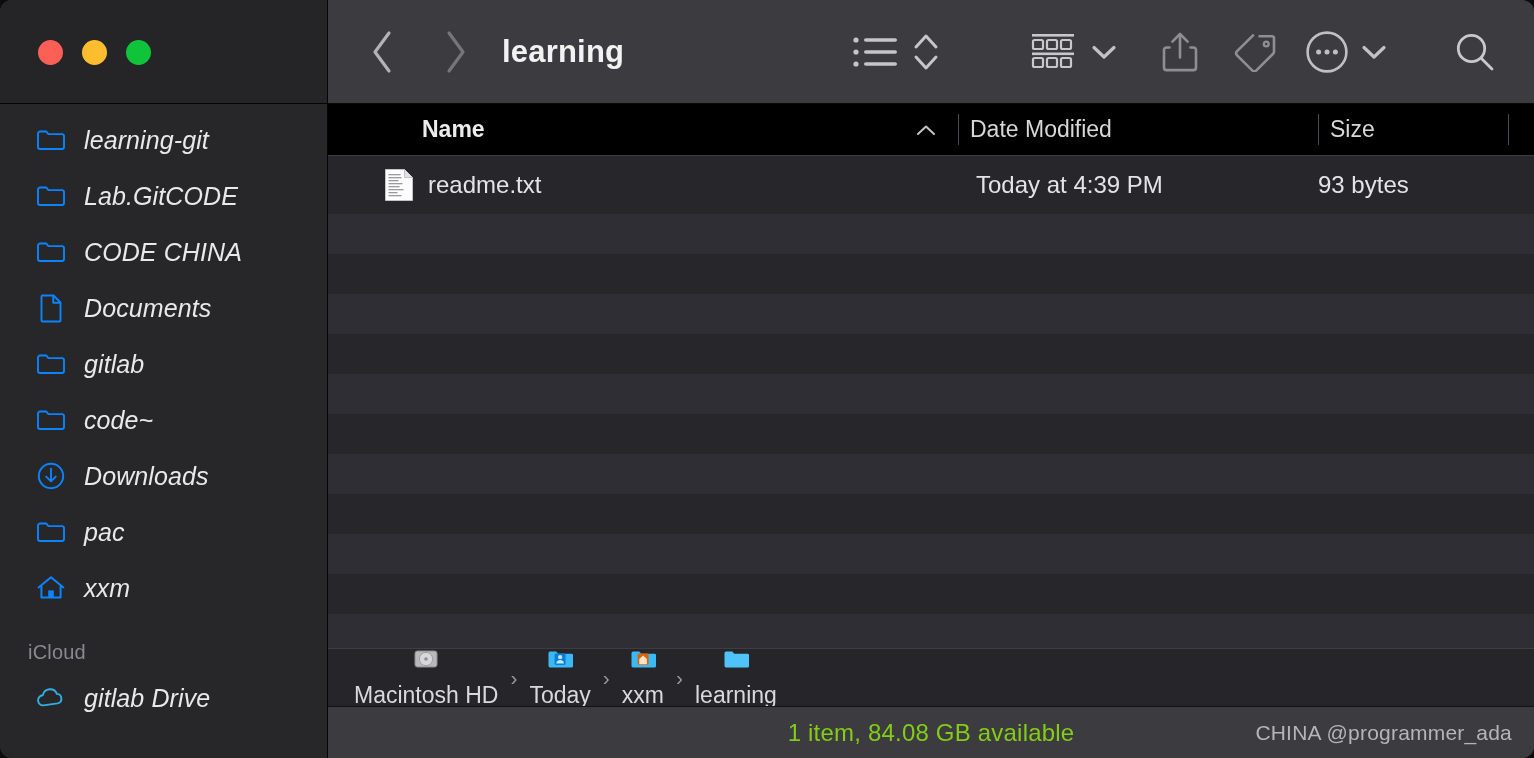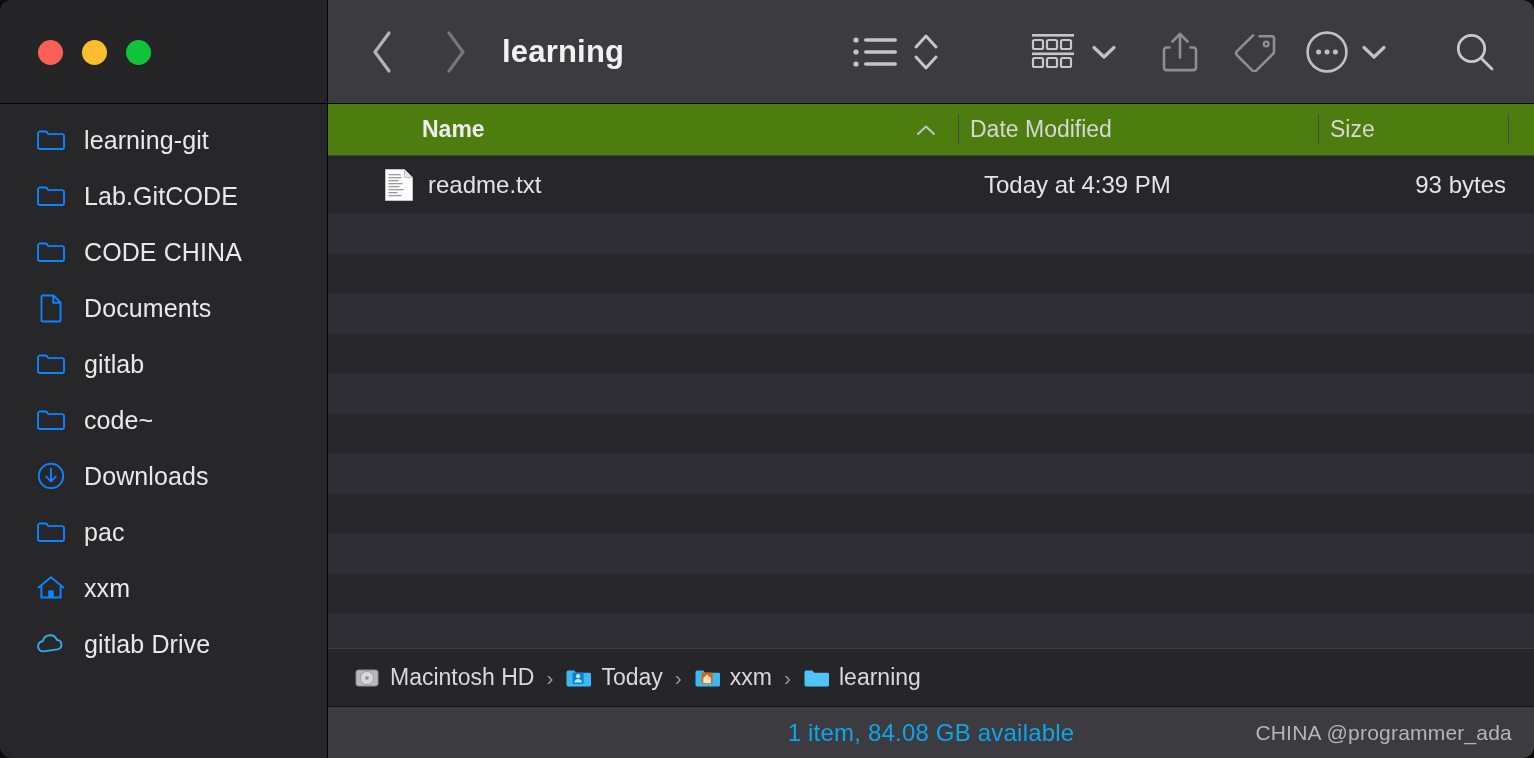--- a/index.html
+++ b/index.html
@@ -78,20 +78,21 @@
     display: flex;
     align-items: center;
     justify-content: center;
   }
   .sb-icon svg { display: block; }
   .sb-label {
     font-size: 25px;
     color: #e9e9ea;
     letter-spacing: 0.1px;
     white-space: nowrap;
+    font-style: italic;
   }
   .sb-section {
     height: 54px;
     display: flex;
     align-items: flex-end;
     padding-left: 28px;
     padding-bottom: 6px;
     font-size: 20px;
     color: #8a8a8e;
     letter-spacing: 0.2px;
@@ -142,21 +143,21 @@
   .tb-share    { position: absolute; left: 825px; width: 54px; height: 54px; top: 25px; }
   .tb-tag      { position: absolute; left: 900px; width: 54px; height: 54px; top: 25px; }
   .tb-more     { position: absolute; left: 972px; width: 54px; height: 54px; top: 25px; }
   .tb-morechv  { position: absolute; left: 1028px; width: 36px; height: 50px; top: 27px; }
   .tb-search   { position: absolute; left: 1120px; width: 54px; height: 54px; top: 25px; }
 
   
   .col-header {
     height: 52px;
     flex: 0 0 52px;
-    background: #4d7c0f;
+    background: #000000;
     border-bottom: 1px solid #3d3d42;
     display: flex;
     position: relative;
     font-size: 23px;
     color: #d7d7d9;
   }
   .col {
     position: relative;
     display: flex;
     align-items: center;
@@ -189,57 +190,57 @@
     position: relative;
   }
   .row {
     height: 40px;
     display: flex;
     align-items: center;
     font-size: 24px;
     color: #e4e4e6;
     cursor: default;
   }
-  .row.first { height: 58px; gap: 8px; }
+  .row.first { height: 58px; }
   .row.odd  { background: #26262b; }
   .row.even { background: #2e2e34; }
   .cell-name {
     width: 630px;
     display: flex;
     align-items: center;
     padding-left: 56px;
     gap: 14px;
     white-space: nowrap;
     overflow: hidden;
   }
   .cell-date { width: 360px; padding-left: 18px; white-space: nowrap; }
   .cell-size {
     width: 190px;
     padding-right: 18px;
-    text-align: right;
     white-space: nowrap;
   }
   .file-icon { width: 30px; height: 34px; flex: 0 0 30px; }
 
   
   .pathbar {
     height: 58px;
     flex: 0 0 58px;
     background: #26262a;
     border-top: 1px solid #3d3d42;
     display: flex;
     align-items: center;
     padding-left: 26px;
     gap: 0;
   }
   .path-seg {
     display: flex;
     align-items: center;
     gap: 10px;
     cursor: default;
+    flex-direction: column;
   }
   .path-label {
     font-size: 23px;
     color: #d9d9db;
     white-space: nowrap;
   }
   .path-sep {
     font-size: 21px;
     color: #9a9a9e;
     padding: 0 12px;
@@ -252,21 +253,21 @@
     flex: 0 0 52px;
     background: #3b3b40;
     border-top: 1px solid #141416;
     display: flex;
     align-items: center;
     justify-content: center;
     position: relative;
   }
   .status-text {
     font-size: 24px;
-    color: #0ea5e9;
+    color: #84cc16;
     letter-spacing: 0.2px;
   }
   .watermark {
     position: absolute;
     right: 22px;
     top: 50%;
     transform: translateY(-50%);
     font-size: 21px;
     color: #b5b5b8;
     letter-spacing: 0.2px;
@@ -367,20 +368,21 @@
         <span class="sb-icon">
           <svg width="30" height="28" viewBox="0 0 30 28">
               <path d="M2.6 13.4 15 3.2l12.4 10.2" fill="none" stroke="#0a84ff" stroke-width="2" stroke-linecap="round" stroke-linejoin="round"></path>
               <path d="M5.4 12v11.4h19.2V12" fill="none" stroke="#0a84ff" stroke-width="2" stroke-linejoin="round"></path>
               <rect x="12.2" y="16.4" width="5.6" height="7" fill="#0a84ff"></rect>
             </svg>
         </span>
         <span class="sb-label">xxm</span>
       </div>
 
+      <div class="sb-section">iCloud</div>
 
       <div class="sb-item">
         <span class="sb-icon">
           <svg width="30" height="22" viewBox="0 0 30 22">
               <path d="M7.4 18.4a5.1 5.1 0 0 1-.5-10.2 7.3 7.3 0 0 1 14-1.3 4.8 4.8 0 0 1 .6 9.5z" fill="none" stroke="#32ade6" stroke-width="1.9" stroke-linejoin="round"></path>
             </svg>
         </span>
         <span class="sb-label">gitlab Drive</span>
       </div>
 

